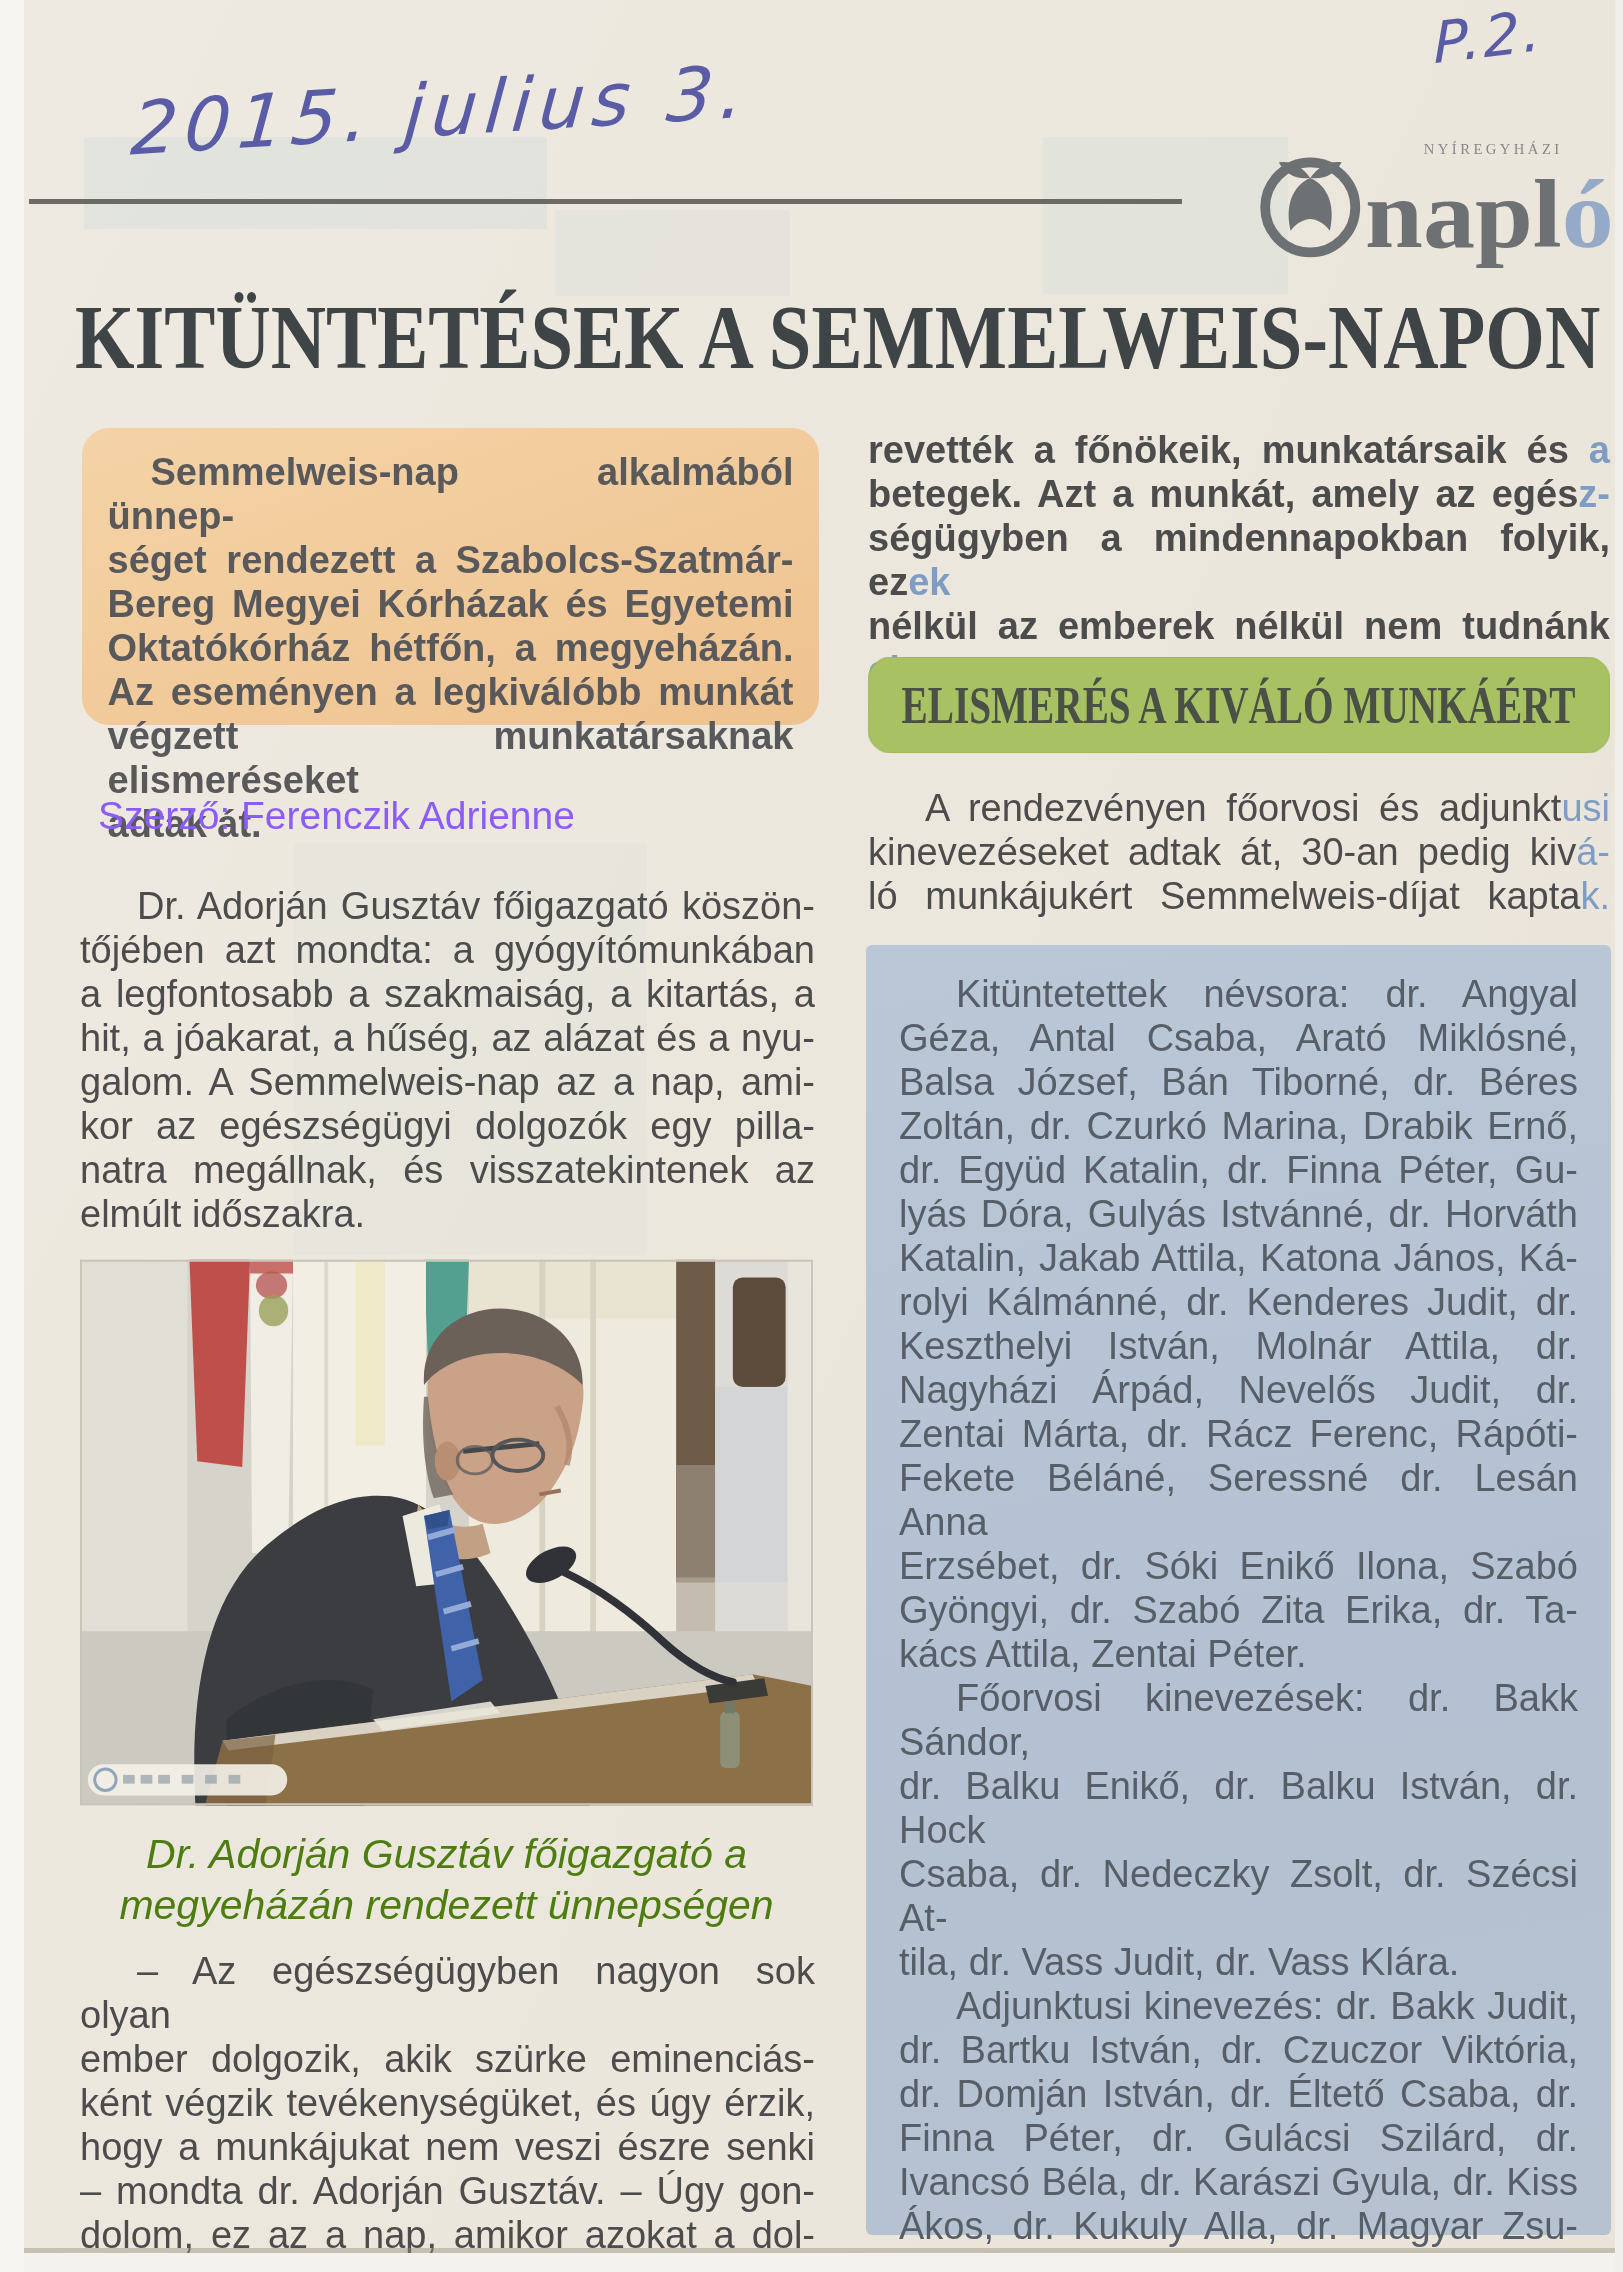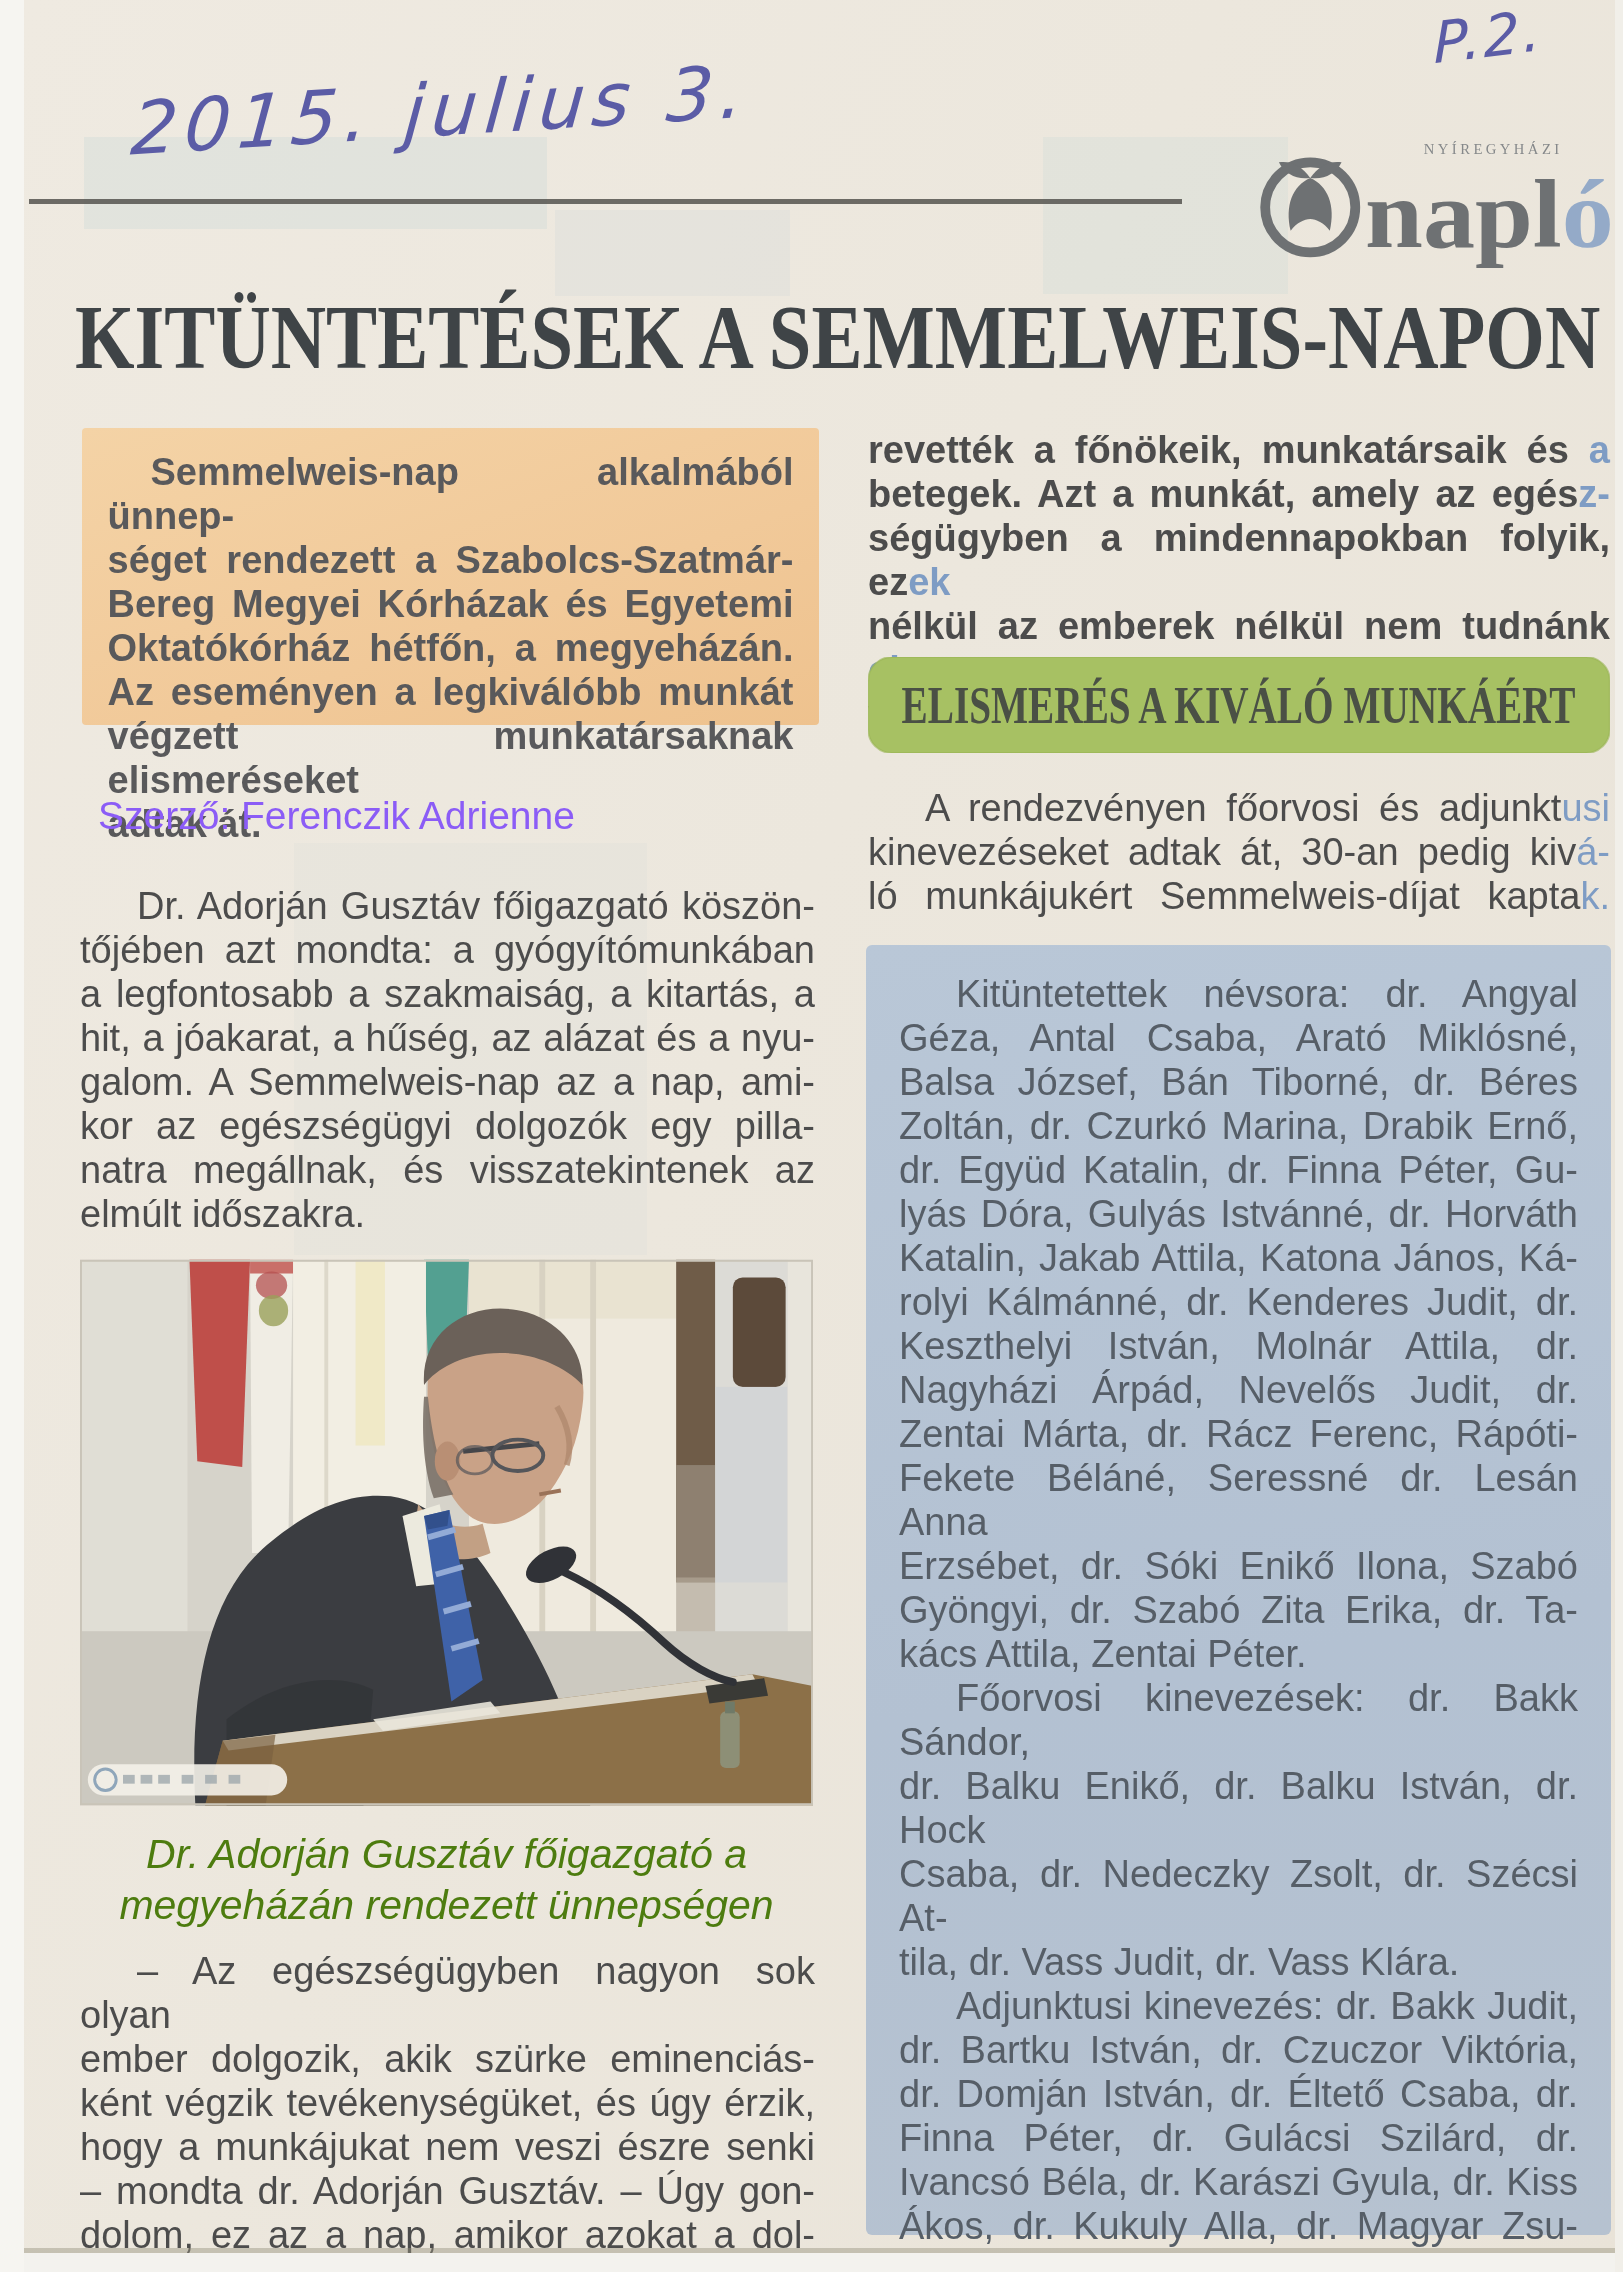--- a/index.html
+++ b/index.html
@@ -25,21 +25,21 @@
   
   .para .tl{
     text-align:justify;text-align-last:justify;
     font-size:38px;line-height:44px;color:#4c4c4c;
   }
   .para .tl-last{text-align-last:left;}
   .para .tl-indent{text-indent:57px;}
   .cyan{color:#7e9cc4;}
   
   .lead-box{
-    left:82px;top:428px;width:737px;height:297px;border-radius:4px;
+    left:82px;top:428px;width:737px;height:297px;border-radius:27px;
     background:linear-gradient(160deg,#f4d3a6 0%,#f1c999 60%,#eec28e 100%);
     box-sizing:border-box;padding:21.6px 25.5px 0 25.5px;
   }
   .lead-box .tl{font-weight:bold;color:#59595b;font-size:38px;line-height:44px;}
   .lead-box .tl-indent{text-indent:43px;}
   .byline{left:98px;top:794px;width:716px;font-size:39px;color:#8b5cf6;}
   .para1{left:80px;top:884px;width:735px;}
   .photo-wrap{left:80px;top:1259px;width:733px;height:547px;}
   .caption{left:80px;top:1829px;width:733px;}
   .caption .tl{

